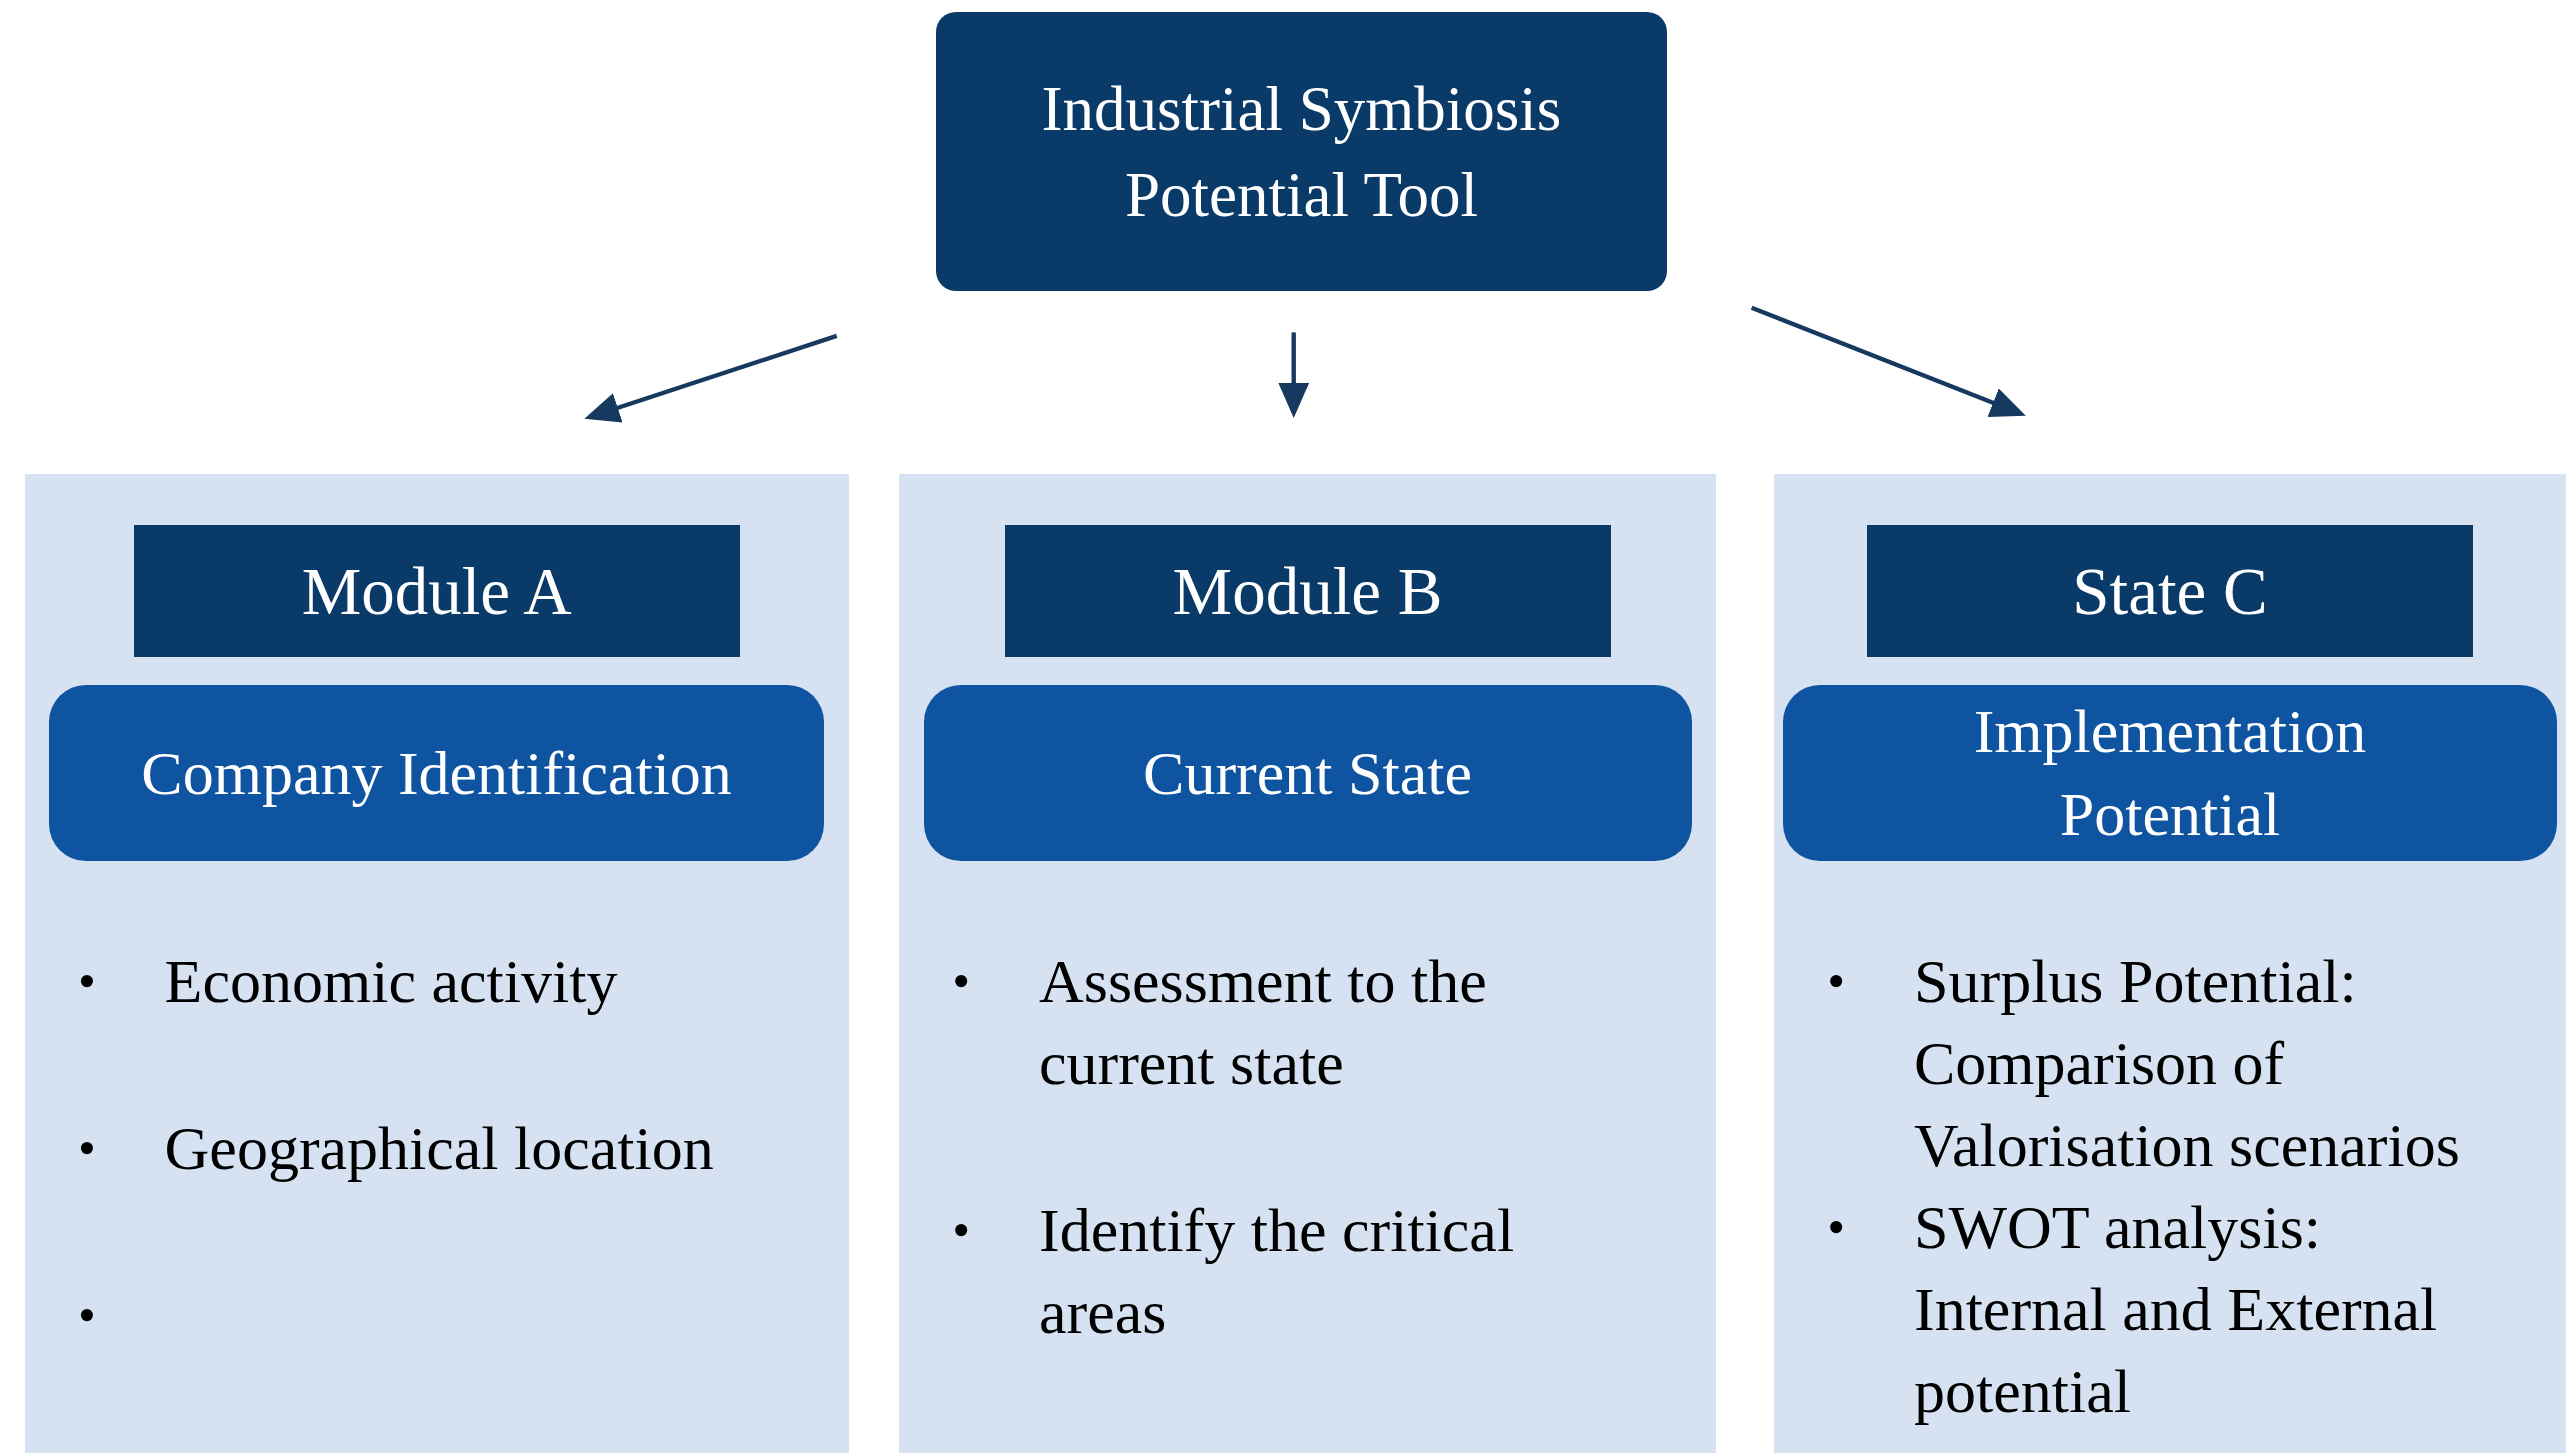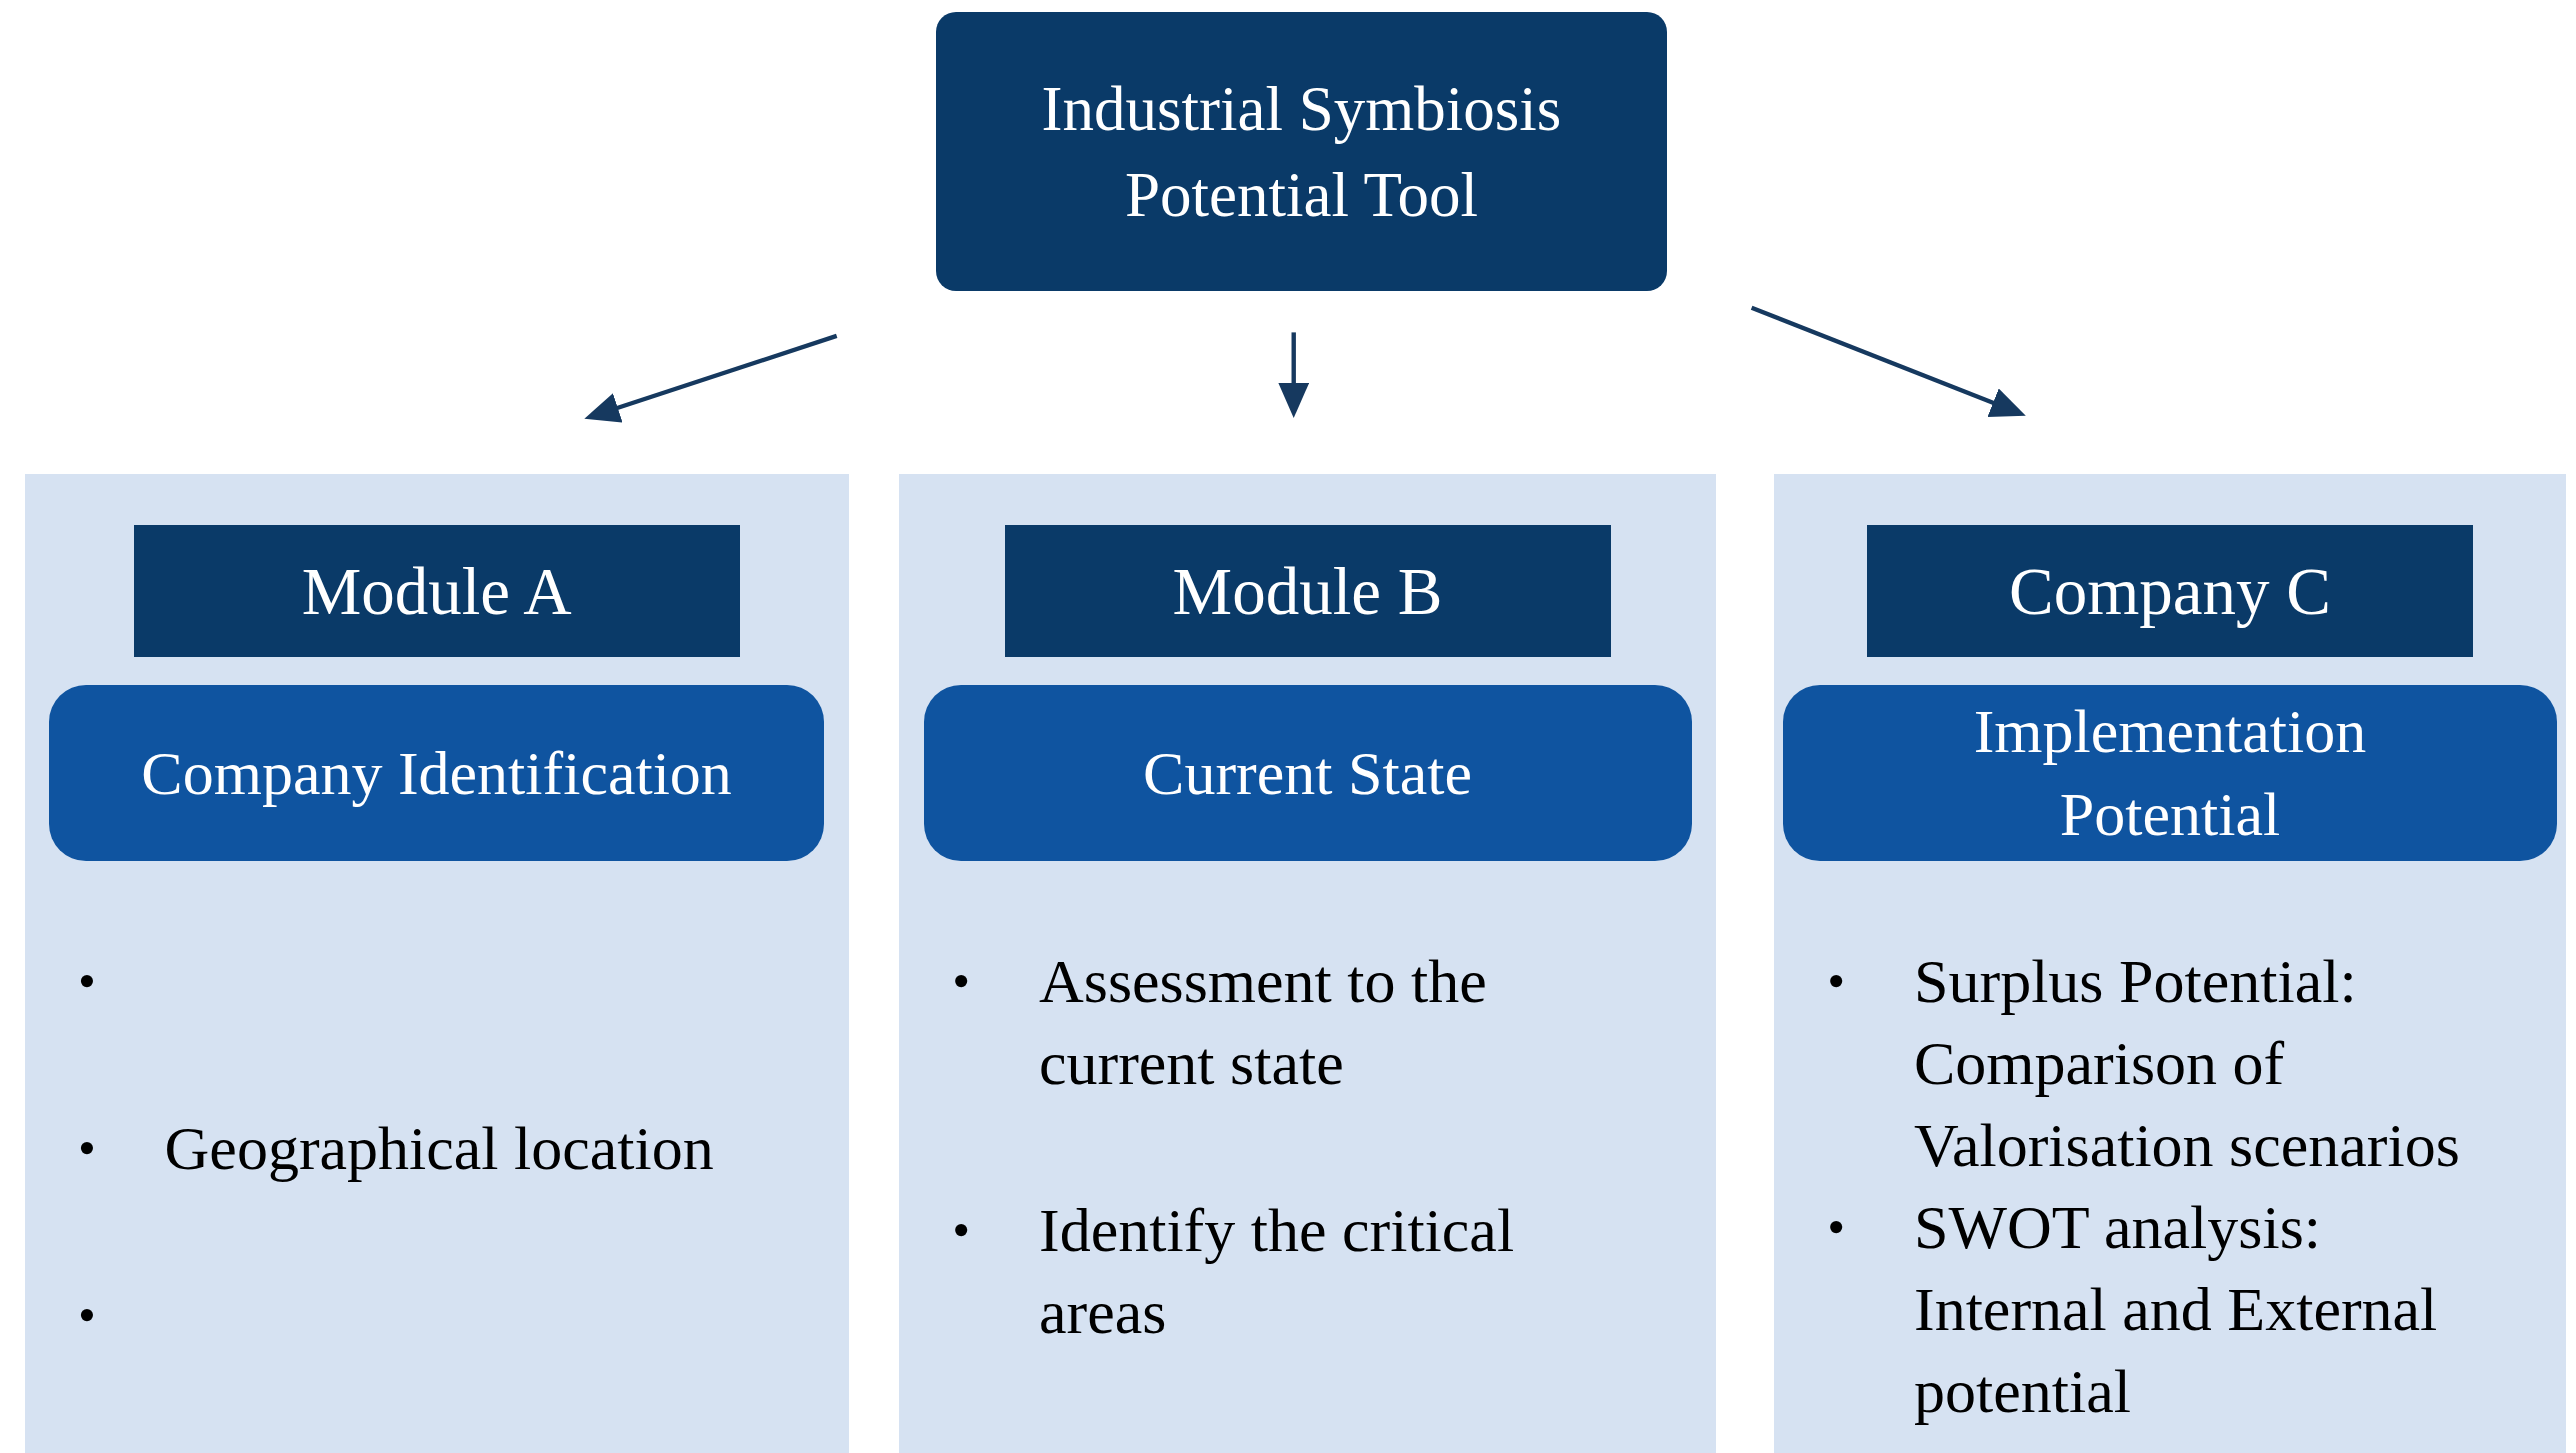--- a/index.html
+++ b/index.html
@@ -99,20 +99,21 @@
   <section class="panel a">
     <header class="mod-header">
       <span class="label">Module A</span>
     </header>
     <div class="sub-box">
       <span class="label">Company Identification</span>
     </div>
     <ul class="bullets">
       <li>
         <span class="bullet-dot">•</span>
+        <span class="bullet-text">Economic activity</span>
       </li>
       <li>
         <span class="bullet-dot">•</span>
         <span class="bullet-text">Geographical location</span>
       </li>
       <li>
         <span class="bullet-dot">•</span>
       </li>
     </ul>
   </section>
@@ -133,21 +134,21 @@
       <li>
         <span class="bullet-dot">•</span>
         <span class="bullet-text">Identify the critical
 areas</span>
       </li>
     </ul>
   </section>
 
   <section class="panel c">
     <header class="mod-header">
-      <span class="label">Company C</span>
+      <span class="label">State C</span>
     </header>
     <div class="sub-box">
       <span class="label">Implementation
 Potential</span>
     </div>
     <ul class="bullets tight">
       <li>
         <span class="bullet-dot">•</span>
         <span class="bullet-text">Surplus Potential:
 Comparison of

